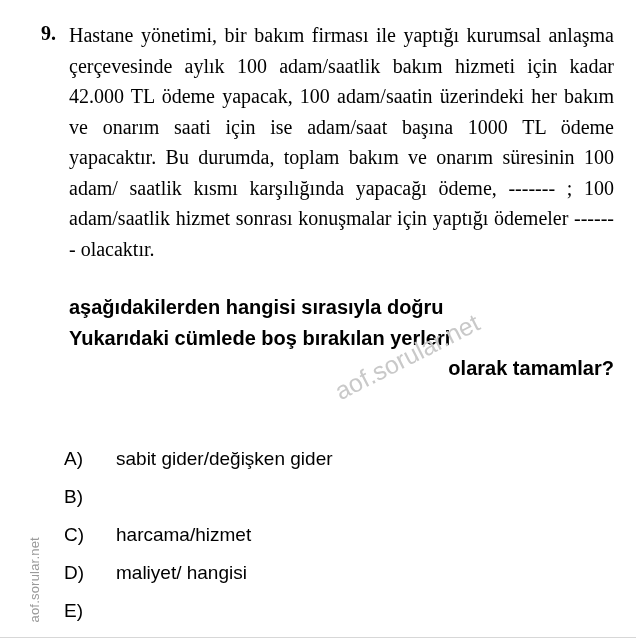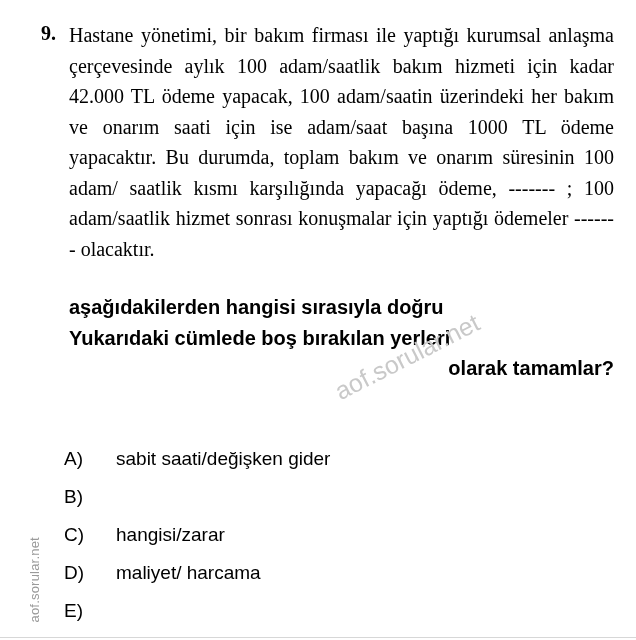--- a/index.html
+++ b/index.html
@@ -153,32 +153,32 @@
       <div>Yukarıdaki cümlede boş bırakılan yerleri</div>
       <div class="last-line">olarak tamamlar?</div>
     </div>
   </div>
 
   <div class="diag-watermark">aof.sorular.net</div>
 
   <div class="options">
     <div class="option">
       <span class="opt-letter">A)</span>
-      <span class="opt-text">sabit saati/değişken gider</span>
+      <span class="opt-text">sabit gider/değişken gider</span>
     </div>
     <div class="option">
       <span class="opt-letter">B)</span>
     </div>
     <div class="option">
       <span class="opt-letter">C)</span>
-      <span class="opt-text">hangisi/zarar</span>
+      <span class="opt-text">harcama/hizmet</span>
     </div>
     <div class="option">
       <span class="opt-letter">D)</span>
-      <span class="opt-text">maliyet/ harcama</span>
+      <span class="opt-text">maliyet/ hangisi</span>
     </div>
     <div class="option">
       <span class="opt-letter">E)</span>
     </div>
   </div>
 
   <div class="bottom-rule"></div>
 </div>
 
 </body></html>

